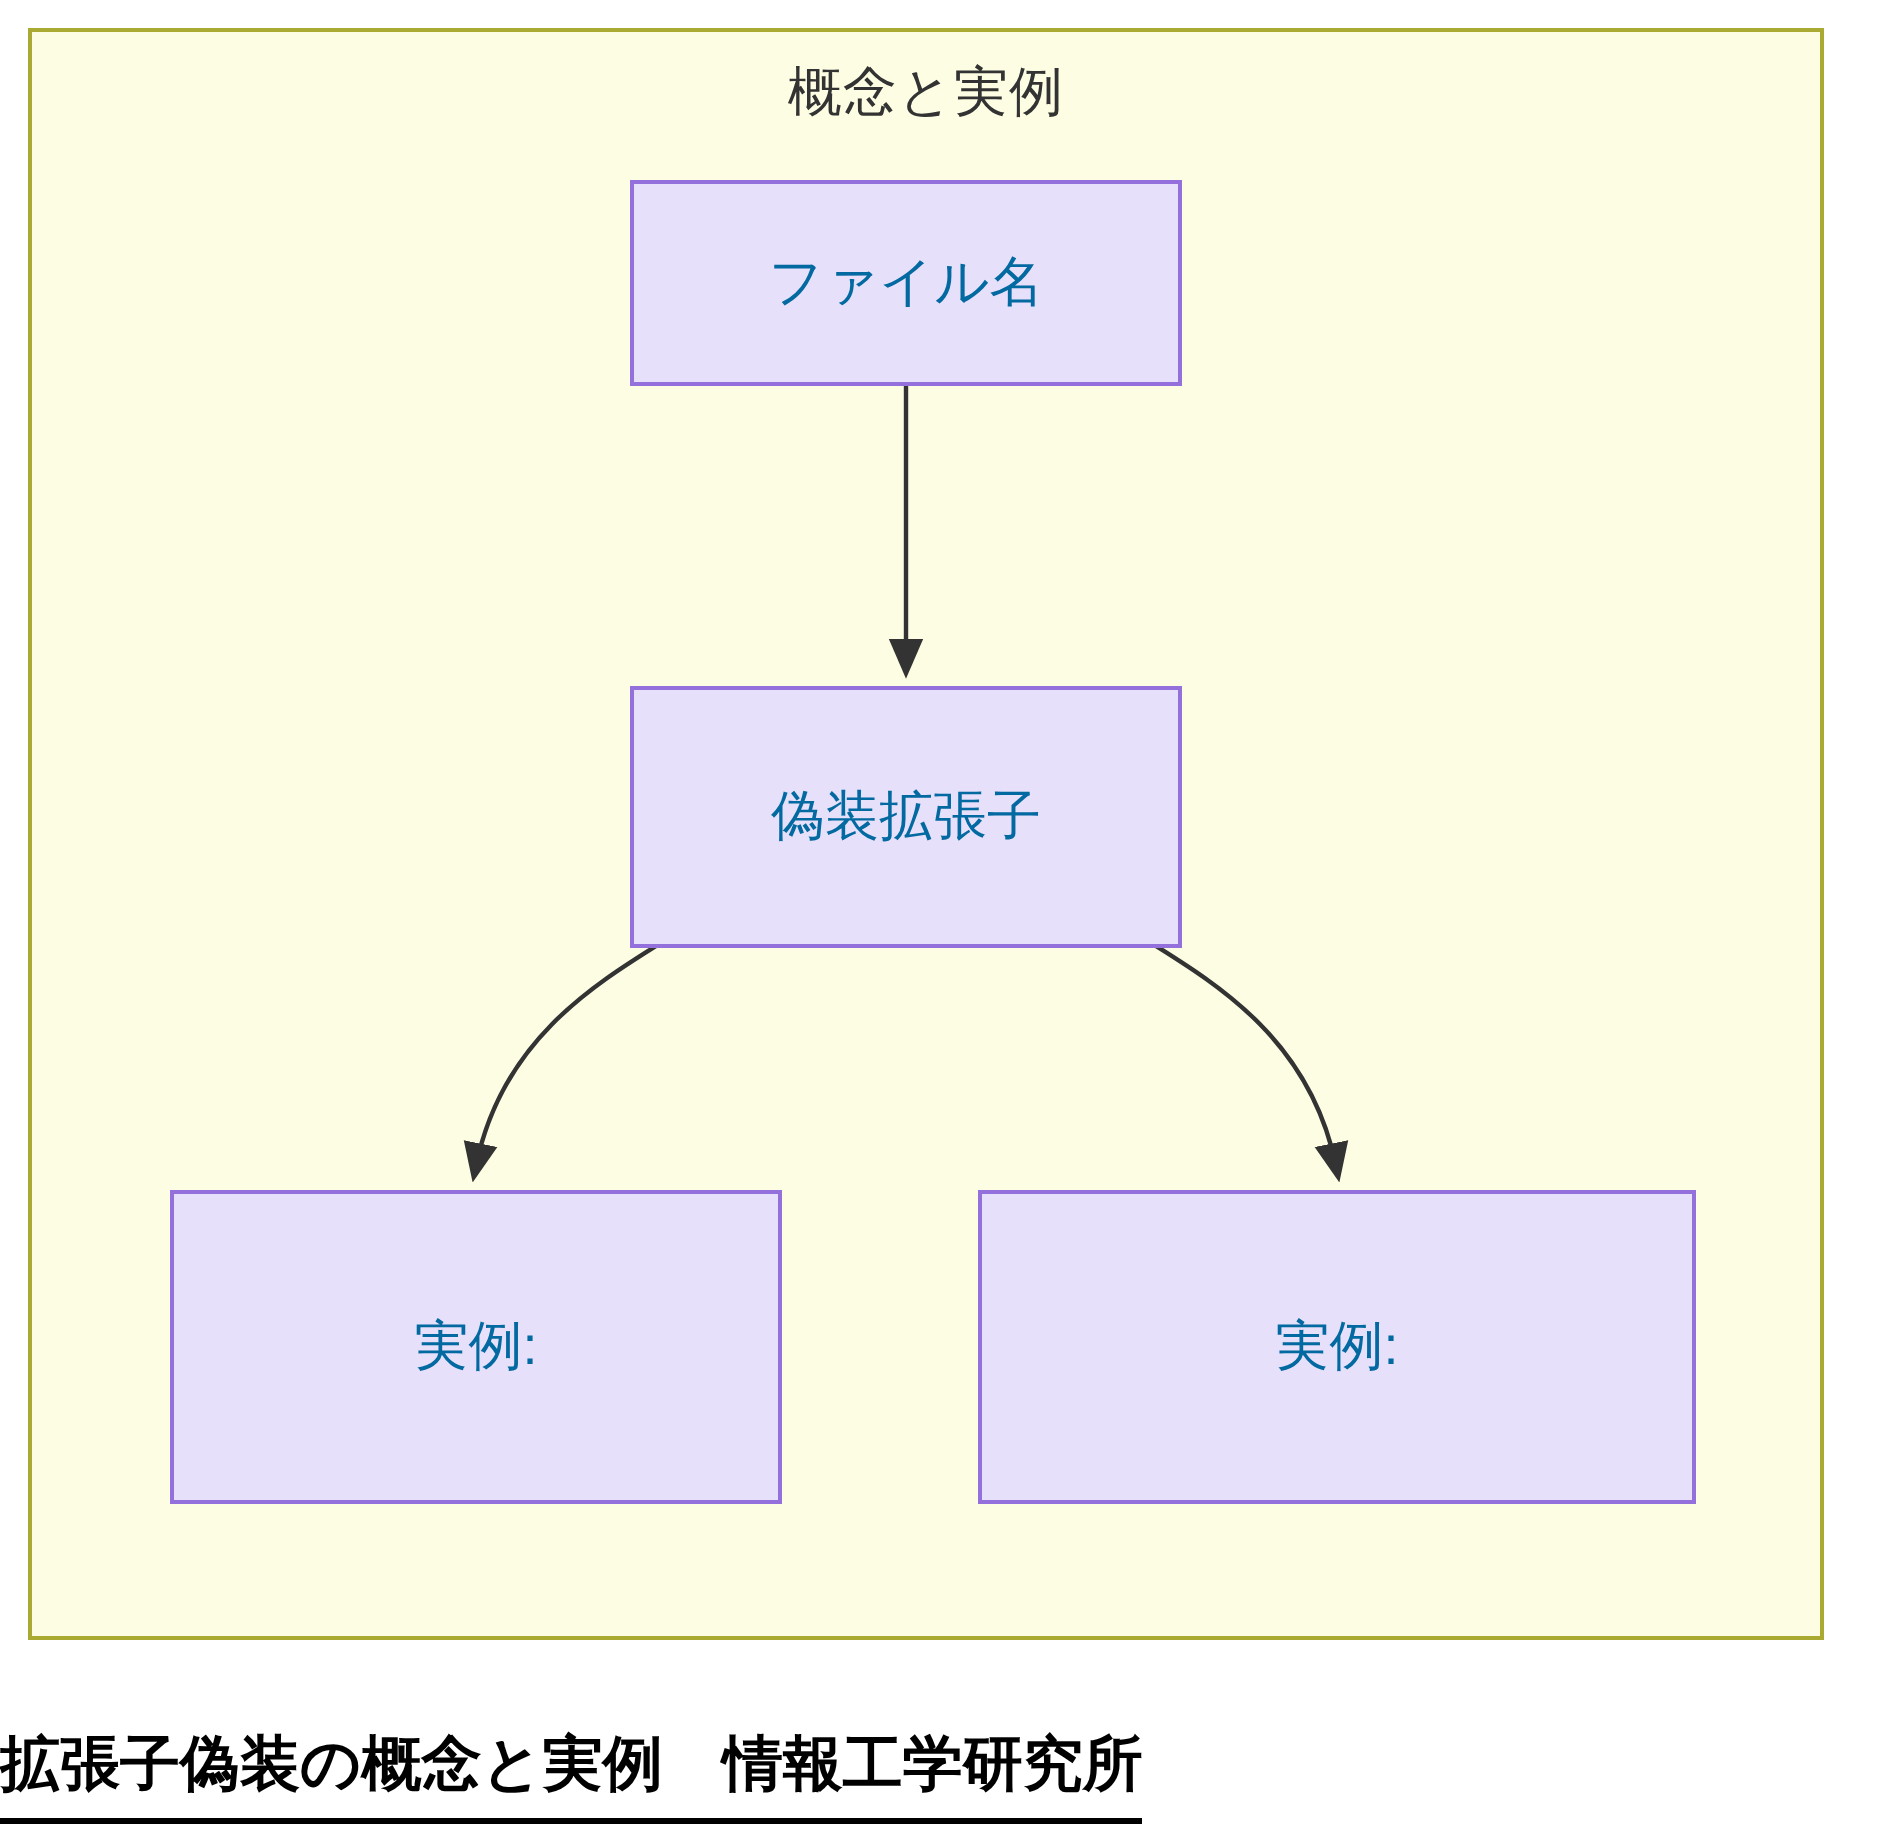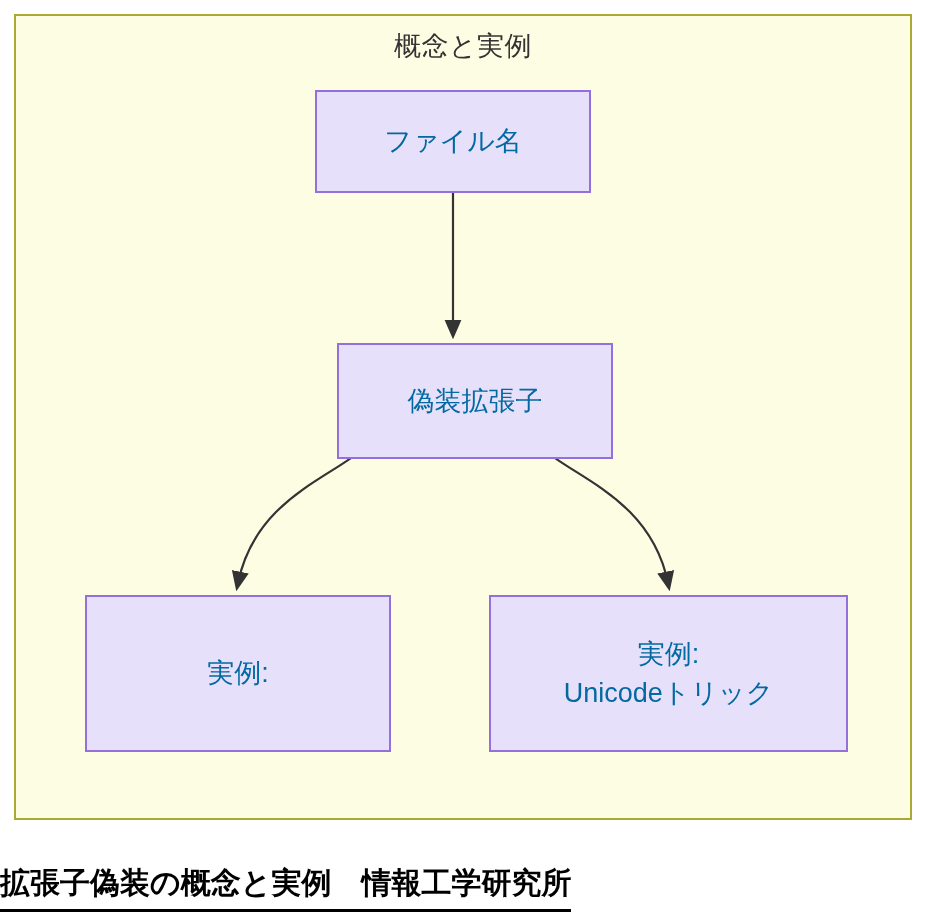--- a/index.html
+++ b/index.html
@@ -60,21 +60,21 @@
     align-items: center;
     justify-content: center;
     color: #0369a1;
     font-size: 27px;
     line-height: 1.42;
     text-align: center;
   }
   .node .line { display: block; white-space: nowrap; }
 
   #node-filename   { left: 315px; top: 90px;  width: 276px; height: 103px; }
-  #node-fake-ext   { left: 315px; top: 343px; width: 276px; height: 116px; margin-left: 22px; }
+  #node-fake-ext   { left: 315px; top: 343px; width: 276px; height: 131px; }
   #node-double-ext { left: 85px;  top: 595px; width: 306px; height: 157px; }
   #node-unicode    { left: 489px; top: 595px; width: 359px; height: 157px; }
 
   
   #caption {
     position: absolute;
     left: 0;
     top: 866px;
     font-size: 30px;
     font-weight: 700;
@@ -114,16 +114,15 @@
 <div class="node" id="node-fake-ext">
   <span class="line">偽装拡張子</span>
 </div>
 
 <div class="node" id="node-double-ext">
   <span class="line">実例:</span>
 </div>
 
 <div class="node" id="node-unicode">
   <span class="line">実例:</span>
-  <span class="line">Unicodeトリック</span>
 </div>
 
 <div id="caption">拡張子偽装の概念と実例　情報工学研究所</div>
 
 </body></html>

